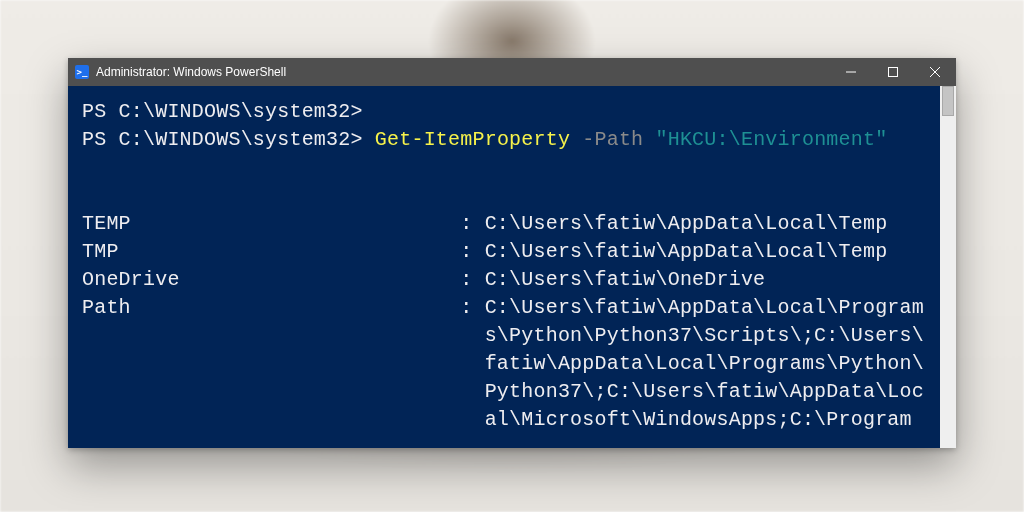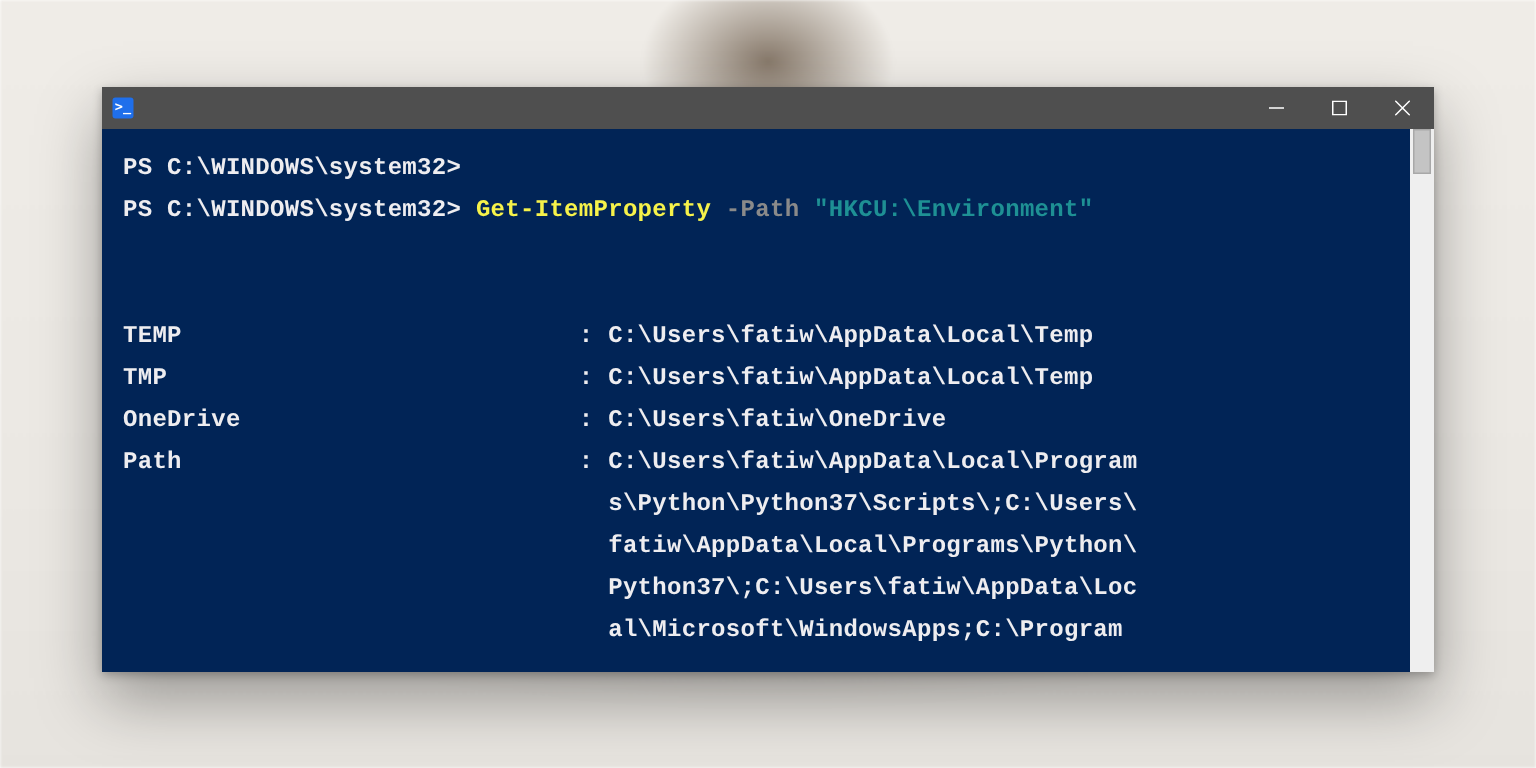--- a/index.html
+++ b/index.html
@@ -71,27 +71,26 @@
   .winbtn svg { width: 10px; height: 10px; }
   .client {
     flex: 1;
     display: flex;
     min-height: 0;
   }
   .terminal {
     flex: 1;
     background: #012456;
     color: #eeedf0;
-    font-size: 16px;
+    font-size: 20px;
     line-height: 28px;
     padding: 12px 8px 8px 14px;
     white-space: pre;
     letter-spacing: 0.2px;
     overflow: hidden;
-    font-weight: bold;
   }
   .scrollbar {
     width: 16px;
     background: #efefef;
     position: relative;
   }
   .scroll-thumb {
     position: absolute;
     left: 2px; right: 2px;
     top: 0; height: 28px;
@@ -117,20 +116,21 @@
 </head>
 <body>
 
 <div class="backdrop"></div>
 
 <div class="window">
   <div class="titlebar">
     <span class="icon">
       <span class="ps-icon">&gt;_</span>
     </span>
+    <span class="title">Administrator: Windows PowerShell</span>
     <span class="spacer"></span>
     <span class="winbtn">
       <svg viewBox="0 0 10 10">
           <path d="M0 5 H10" stroke="#fff" stroke-width="1"></path>
         </svg>
     </span>
     <span class="winbtn">
       <svg viewBox="0 0 10 10">
           <rect x="0.5" y="0.5" width="9" height="9" fill="none" stroke="#fff" stroke-width="1"></rect>
         </svg>

